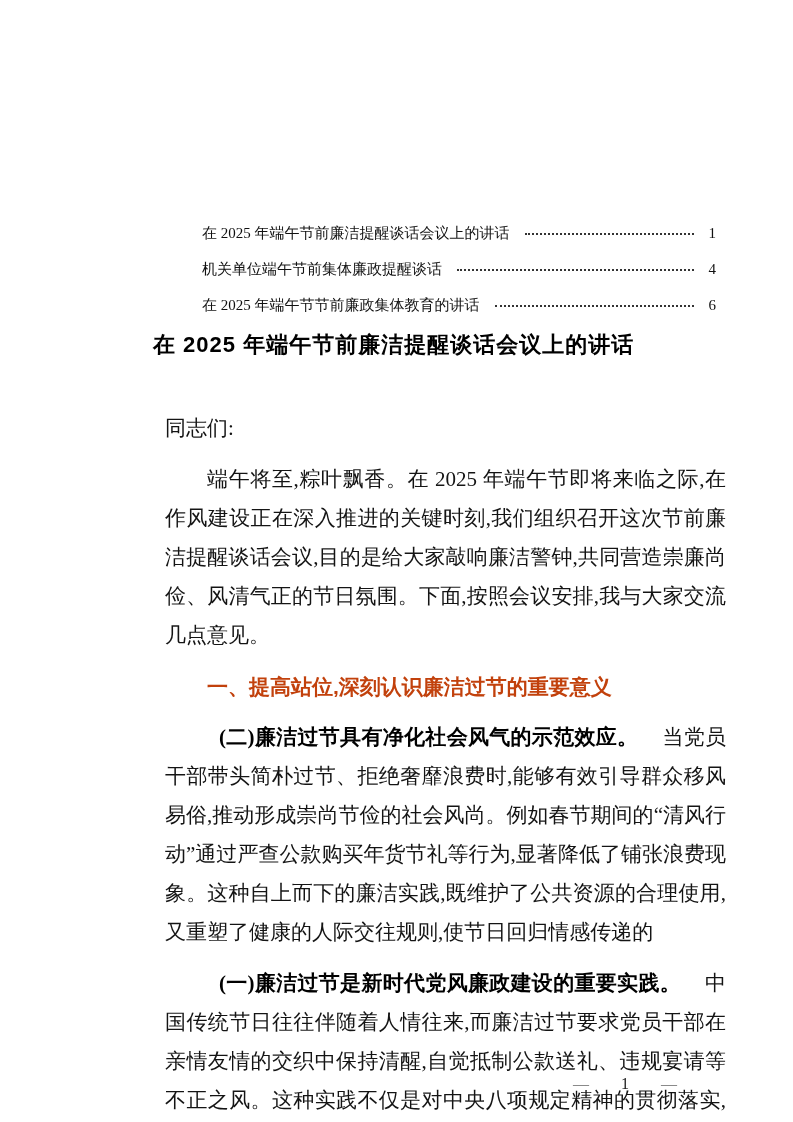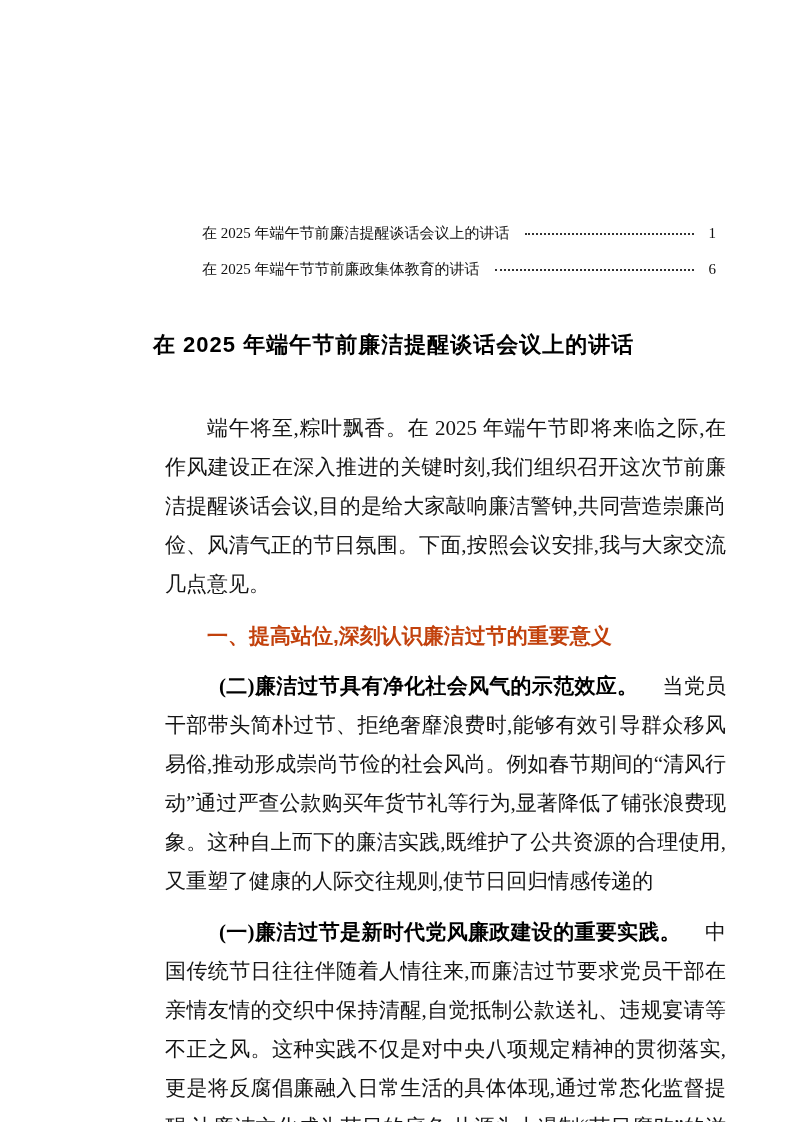--- a/index.html
+++ b/index.html
@@ -87,29 +87,35 @@
 
 <div class="page">
 
   <div class="toc">
     <div class="toc-item">
       <span class="toc-title">在 2025 年端午节前廉洁提醒谈话会议上的讲话</span>
       <span class="toc-dots"></span>
       <span class="toc-page">1</span>
     </div>
     <div class="toc-item">
+      <span class="toc-title">机关单位端午节前集体廉政提醒谈话</span>
+      <span class="toc-dots"></span>
+      <span class="toc-page">4</span>
+    </div>
+    <div class="toc-item">
       <span class="toc-title">在 2025 年端午节节前廉政集体教育的讲话</span>
       <span class="toc-dots"></span>
       <span class="toc-page">6</span>
     </div>
   </div>
 
   <h1 class="doc-title">在 2025 年端午节前廉洁提醒谈话会议上的讲话</h1>
 
   <div class="body">
+    <p class="salutation">同志们:</p>
     <p class="para">端午将至,粽叶飘香。在 2025 年端午节即将来临之际,在作风建设正在深入推进的关键时刻,我们组织召开这次节前廉洁提醒谈话会议,目的是给大家敲响廉洁警钟,共同营造崇廉尚俭、风清气正的节日氛围。下面,按照会议安排,我与大家交流几点意见。</p>
     <p class="heading1">一、提高站位,深刻认识廉洁过节的重要意义</p>
     <p class="para"><span class="lead">(二)廉洁过节具有净化社会风气的示范效应。</span><span>当党员干部带头简朴过节、拒绝奢靡浪费时,能够有效引导群众移风易俗,推动形成崇尚节俭的社会风尚。例如春节期间的“清风行动”通过严查公款购买年货节礼等行为,显著降低了铺张浪费现象。这种自上而下的廉洁实践,既维护了公共资源的合理使用,又重塑了健康的人际交往规则,使节日回归情感传递的</span></p>
     <p class="para"><span class="lead">(一)廉洁过节是新时代党风廉政建设的重要实践。</span><span>中国传统节日往往伴随着人情往来,而廉洁过节要求党员干部在亲情友情的交织中保持清醒,自觉抵制公款送礼、违规宴请等不正之风。这种实践不仅是对中央八项规定精神的贯彻落实,更是将反腐倡廉融入日常生活的具体体现,通过常态化监督提醒,让廉洁文化成为节日的底色,从源头上遏制“节日腐败”的滋生蔓延。</span></p>
   </div>
 
   <div class="footer">
     <span class="dash">—</span>
     <span>1</span>
     <span class="dash">—</span>

